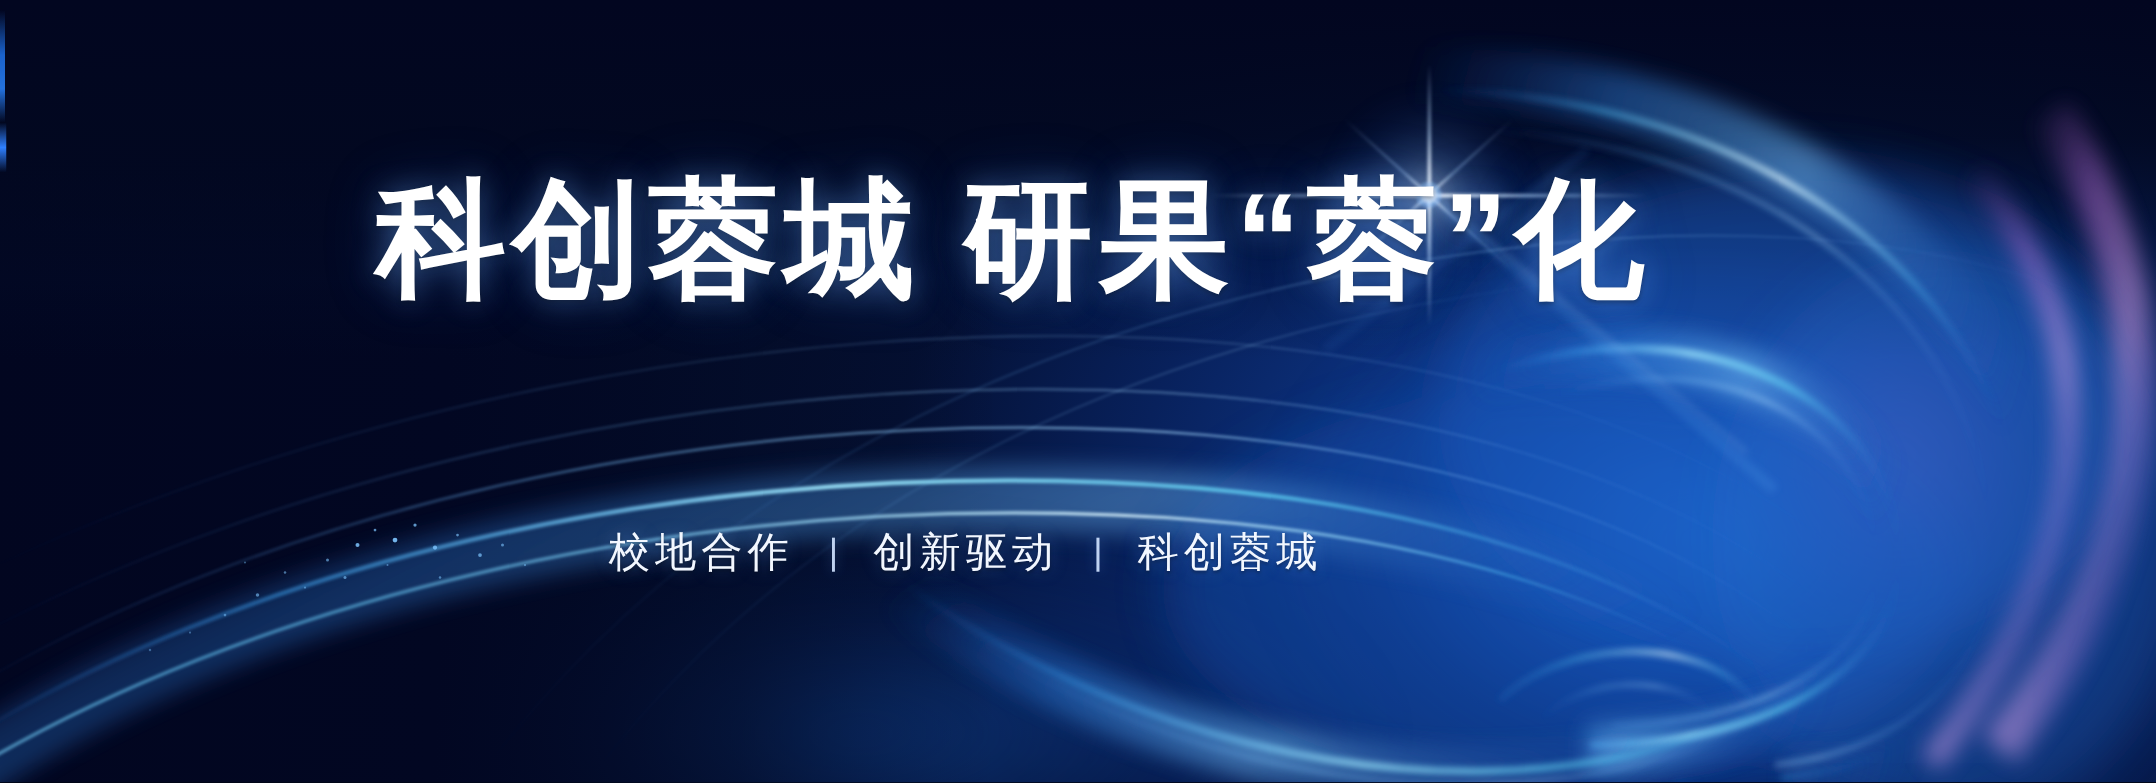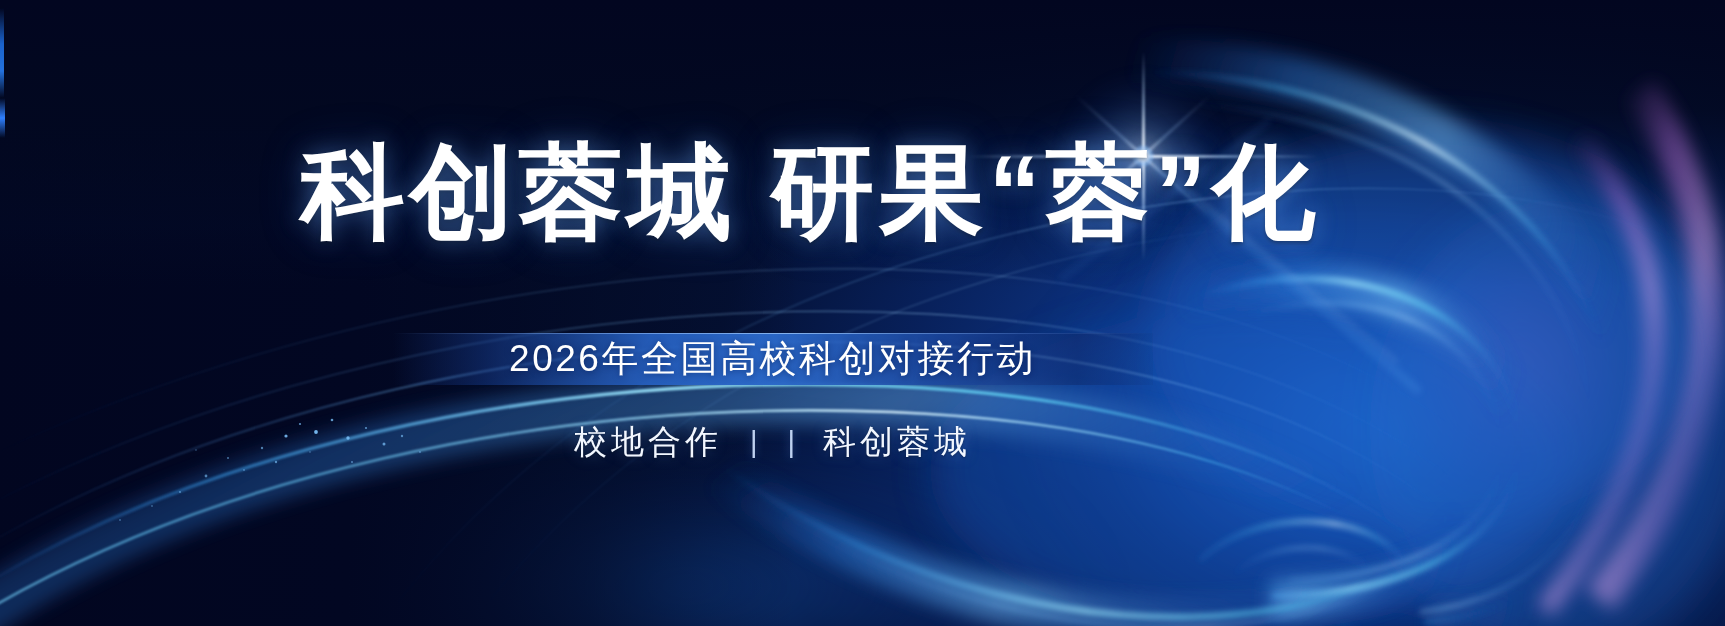--- a/index.html
+++ b/index.html
@@ -346,27 +346,23 @@
     <div class="ray-v"></div>
     <div class="ray-d1"></div>
     <div class="ray-d2"></div>
     <div class="core"></div>
   </div>
 
   <div class="content">
 
     <h1 class="title">科创蓉城  研果“蓉”化</h1>
 
-    <div class="subtitle-wrap">
-      <div class="subtitle-bar">
-        <span class="subtitle">2026年全国高校科创对接行动</span>
-      </div>
-    </div>
 
     <div class="tagline">
       <span class="tag-item">校地合作</span>
       <span class="tag-sep">|</span>
+      <span class="tag-item">创新驱动</span>
       <span class="tag-sep">|</span>
       <span class="tag-item">科创蓉城</span>
     </div>
 
   </div>
 </div>
 
 </body></html>

